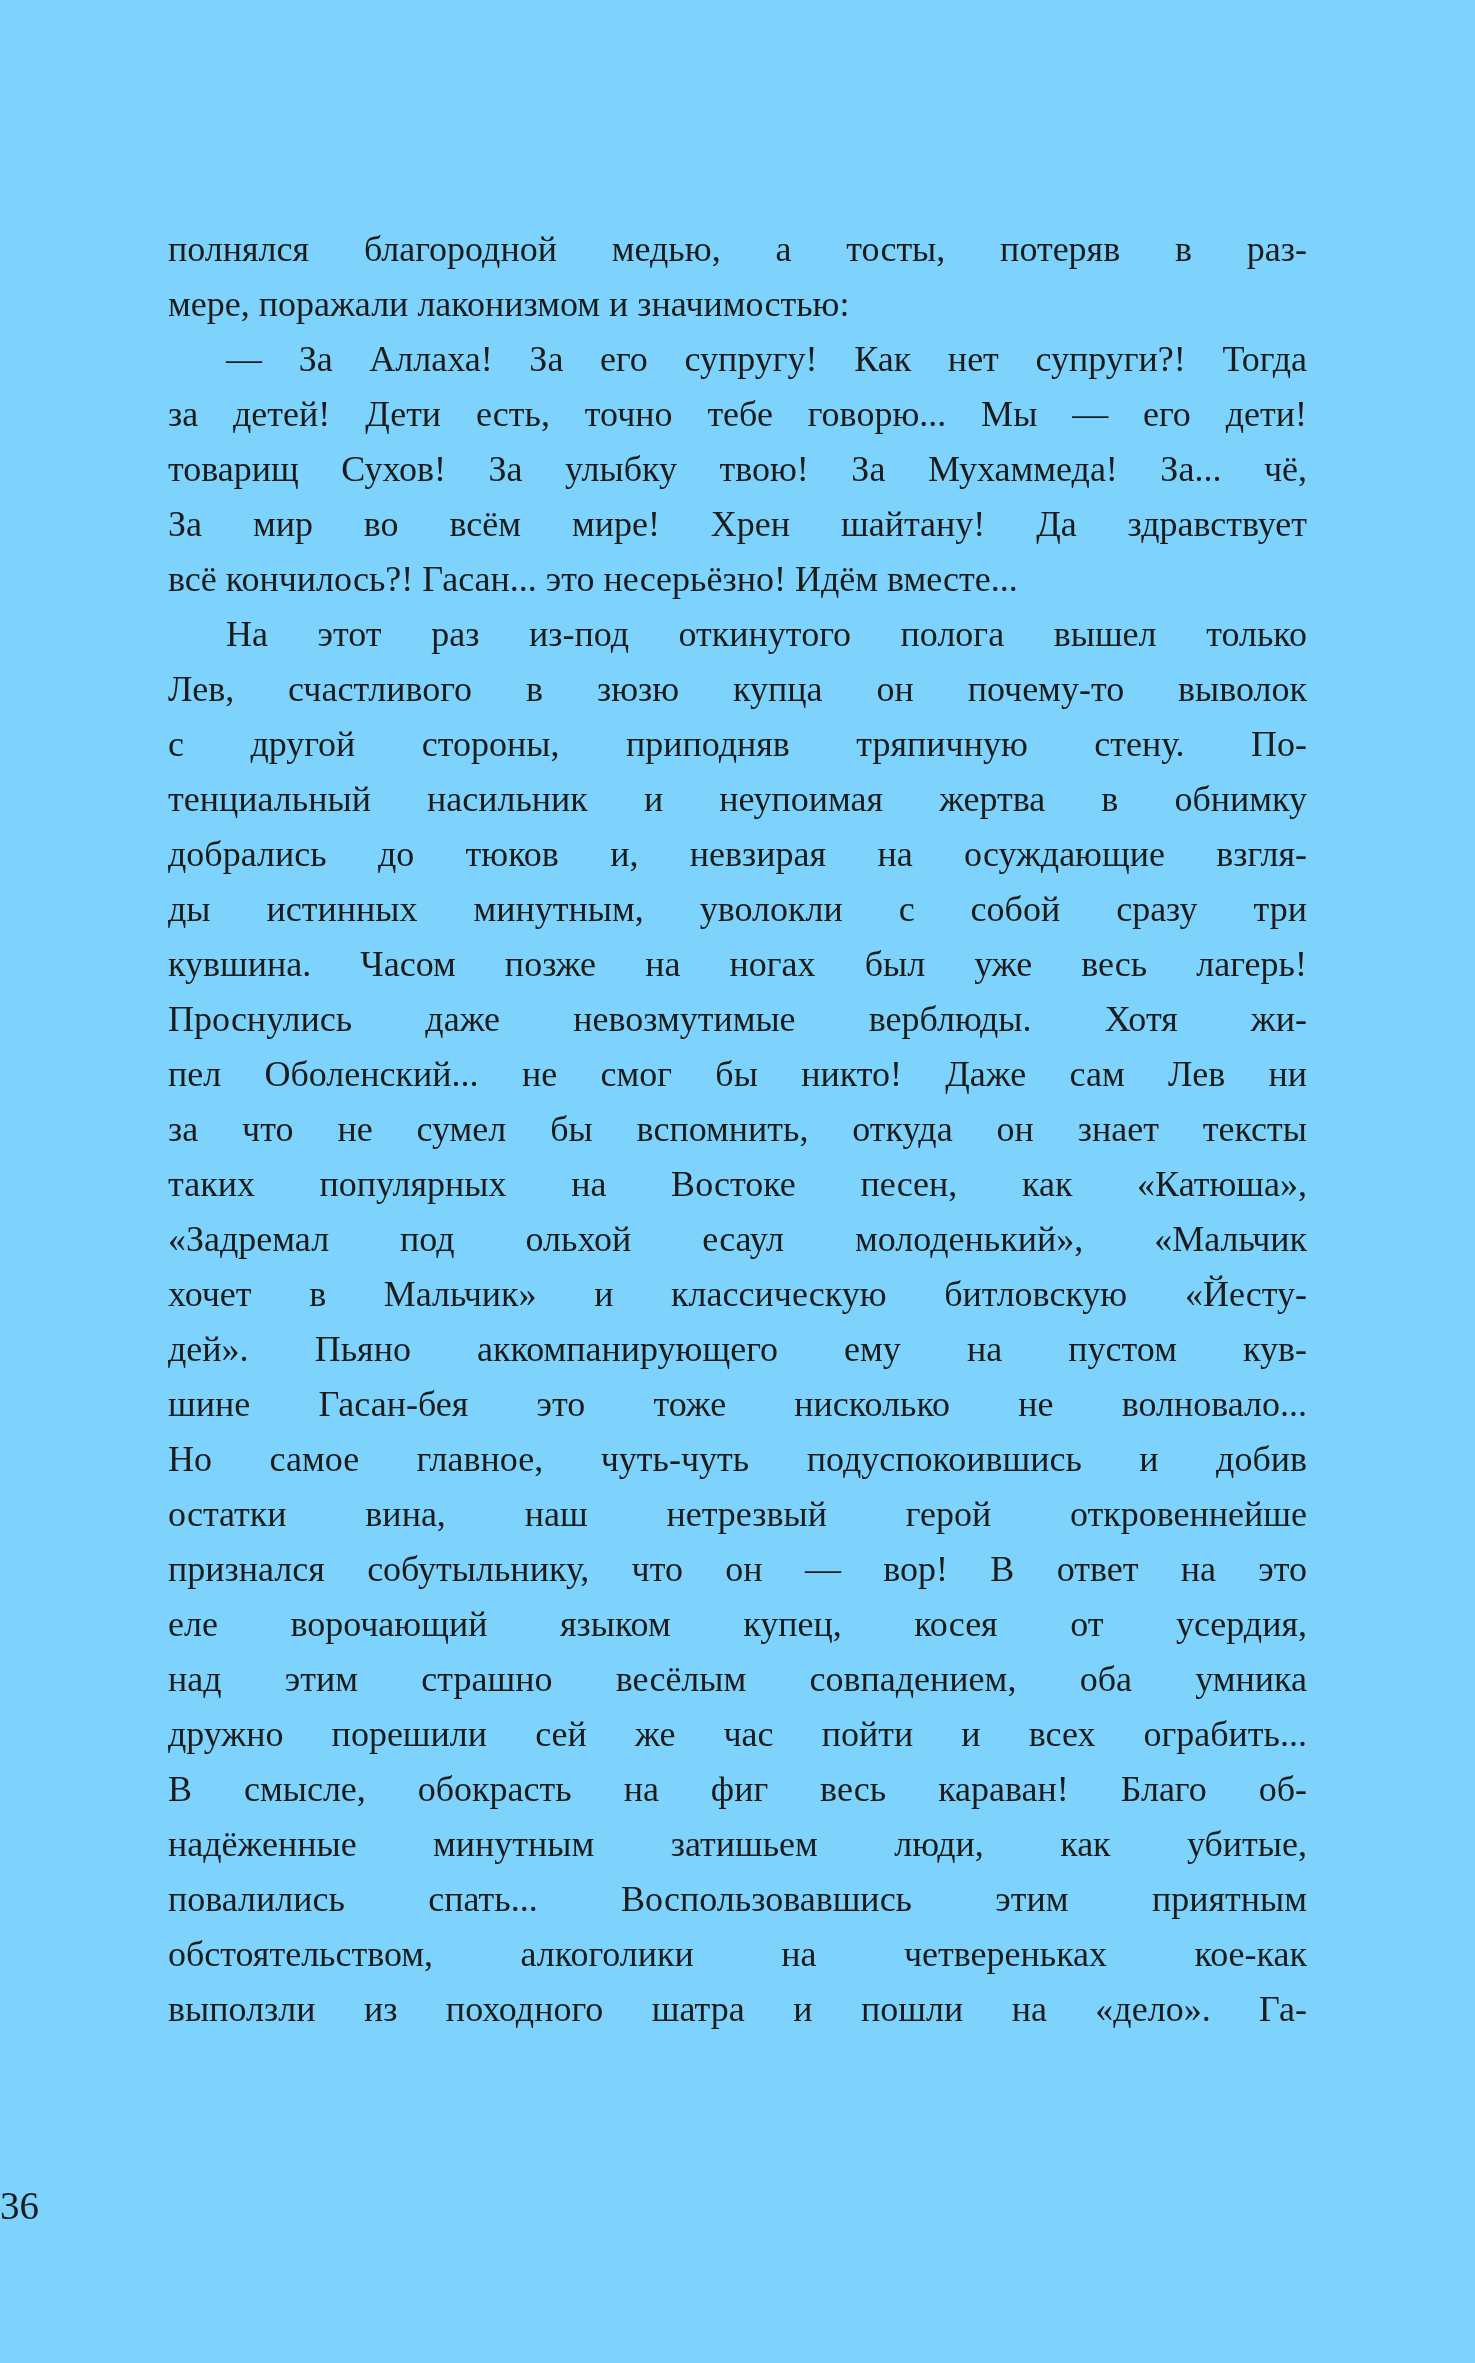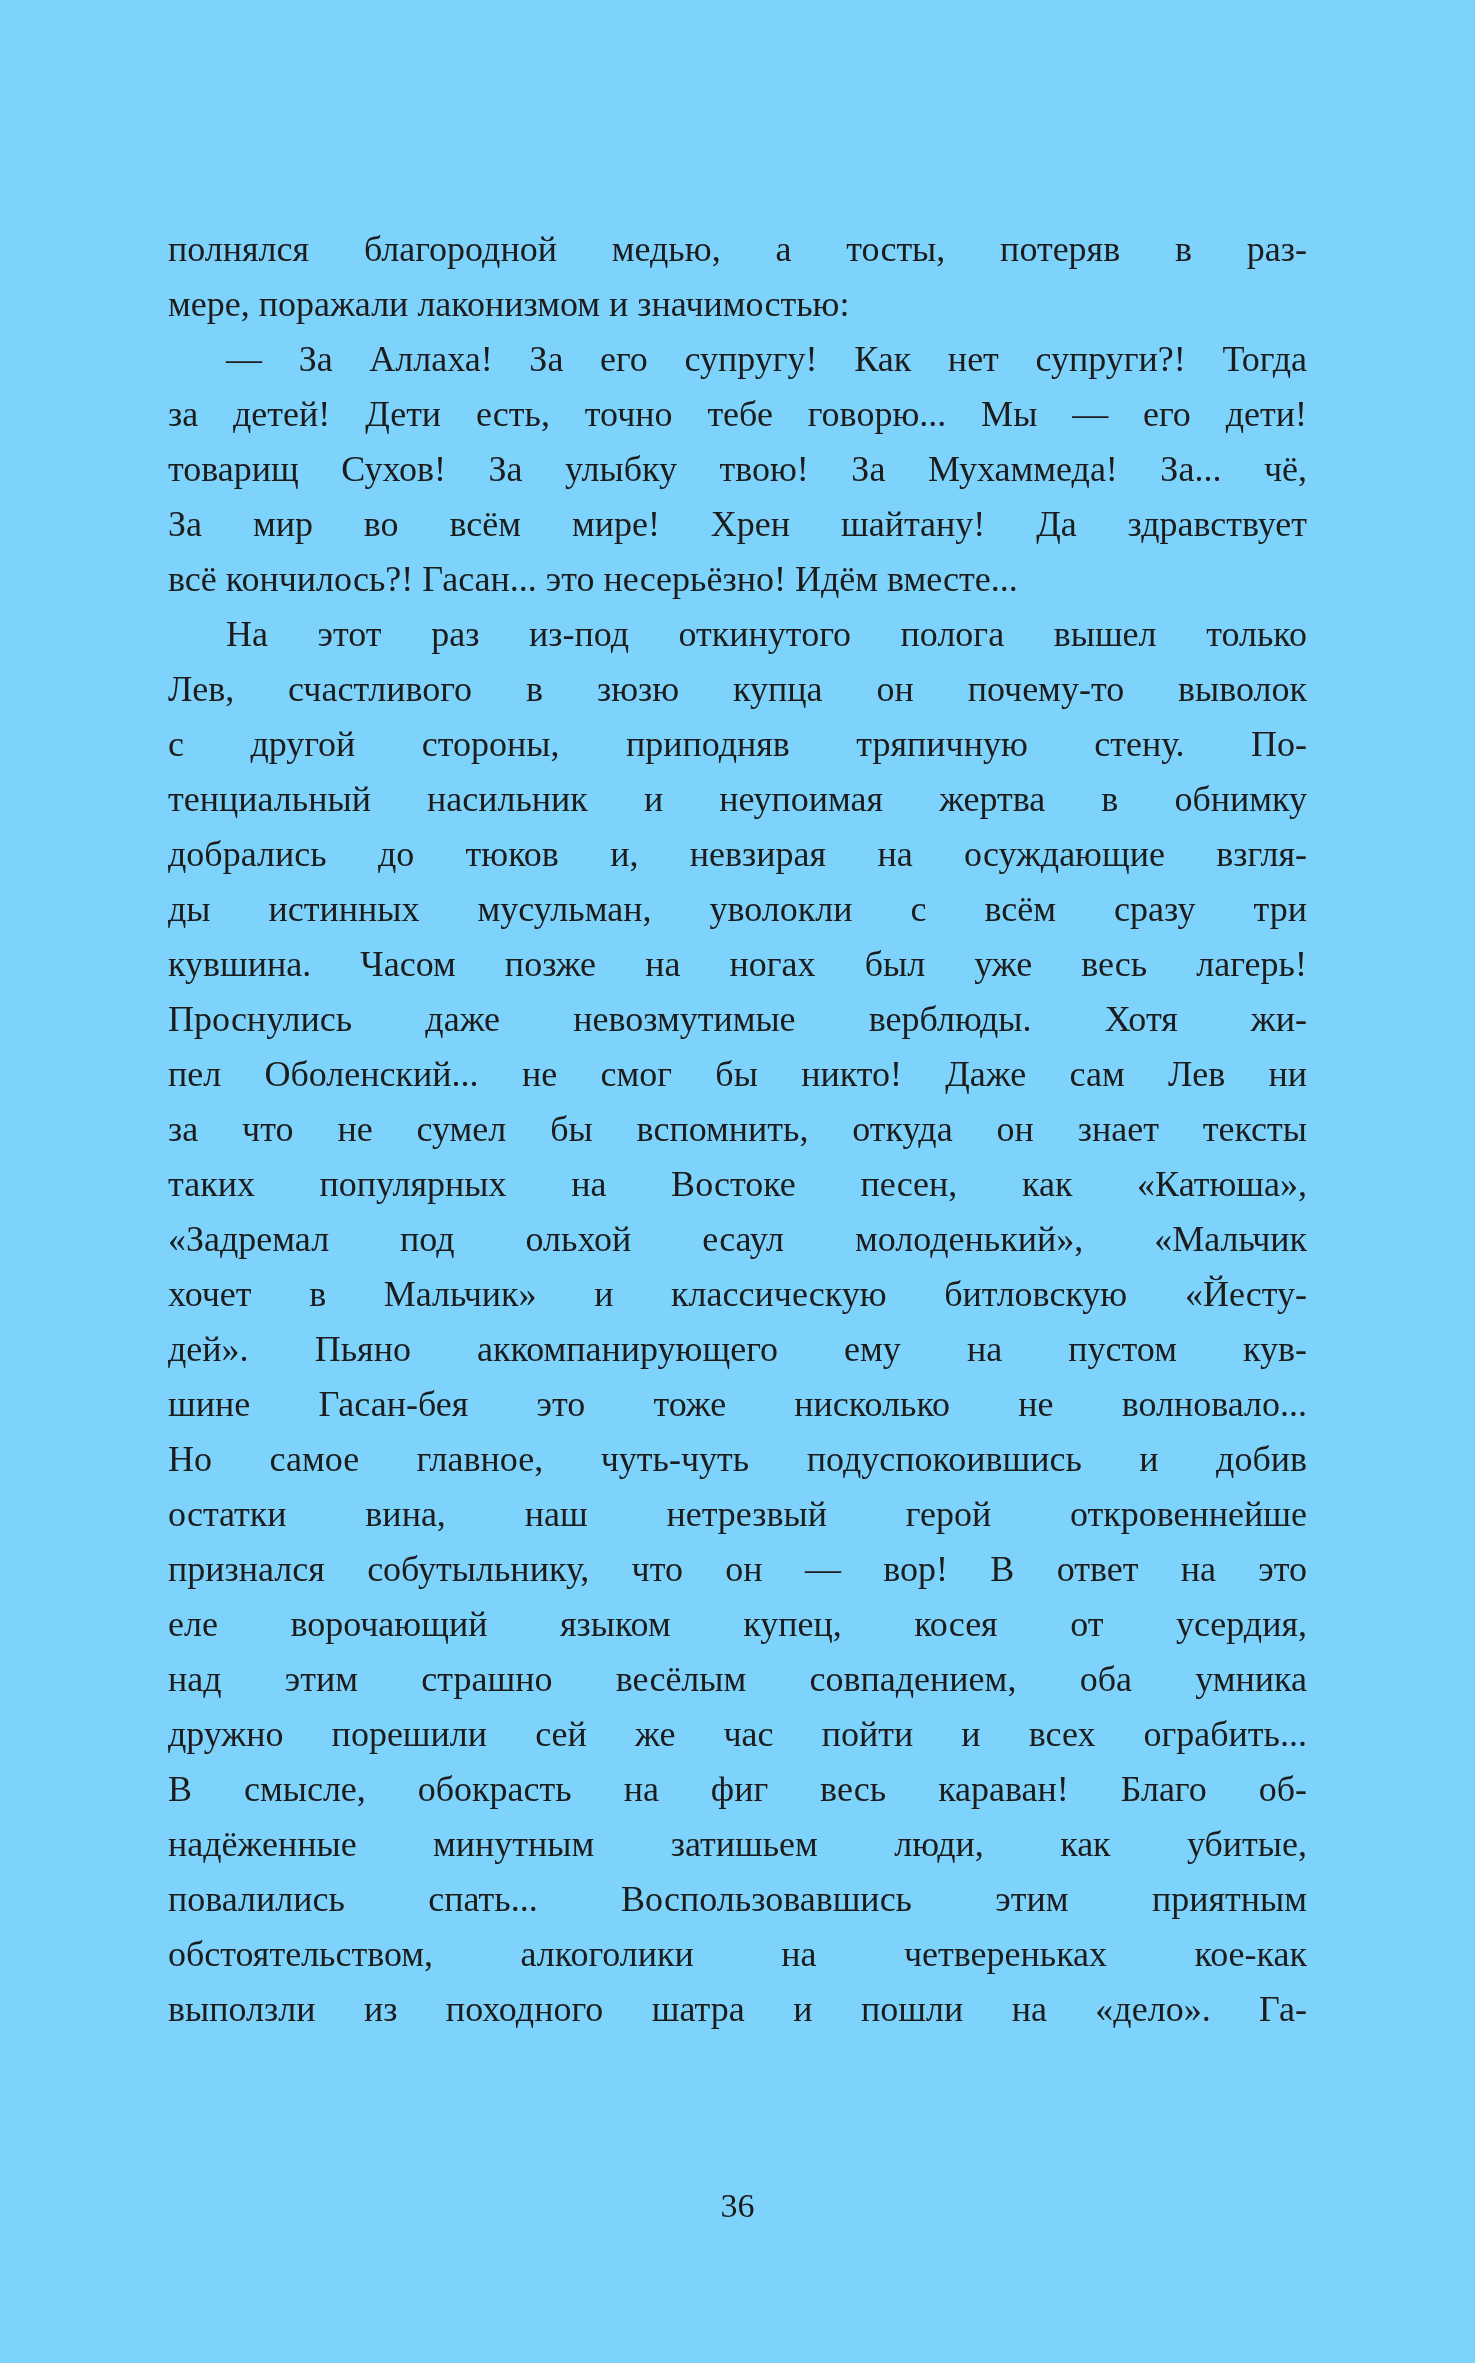--- a/index.html
+++ b/index.html
@@ -39,43 +39,42 @@
     text-align-last: left;
   }
   .line.indent {
     text-indent: 58px;
   }
   .page-number {
     position: absolute;
     top: 2188px;
     left: 0;
     width: 100%;
-    text-align: center;
-    font-size: 34px;
+    font-size: 39px;
     line-height: 36px;
   }
 </style>
 </head>
 <body>
 
 <div class="page">
   <div class="text-block">
     <div class="line">полнялся благородной медью, а тосты, потеряв в раз-</div>
     <div class="line par-end">мере, поражали лаконизмом и значимостью:</div>
     <div class="line indent">— За Аллаха! За его супругу! Как нет супруги?! Тогда</div>
     <div class="line">за детей! Дети есть, точно тебе говорю... Мы — его дети!</div>
     <div class="line">товарищ Сухов! За улыбку твою! За Мухаммеда! За... чё,</div>
     <div class="line">За мир во всём мире! Хрен шайтану! Да здравствует</div>
     <div class="line par-end">всё кончилось?! Гасан... это несерьёзно! Идём вместе...</div>
     <div class="line indent">На этот раз из-под откинутого полога вышел только</div>
     <div class="line">Лев, счастливого в зюзю купца он почему-то выволок</div>
     <div class="line">с другой стороны, приподняв тряпичную стену. По-</div>
     <div class="line">тенциальный насильник и неупоимая жертва в обнимку</div>
     <div class="line">добрались до тюков и, невзирая на осуждающие взгля-</div>
-    <div class="line">ды истинных мусульман, уволокли с всём сразу три</div>
+    <div class="line">ды истинных минутным, уволокли с собой сразу три</div>
     <div class="line">кувшина. Часом позже на ногах был уже весь лагерь!</div>
     <div class="line">Проснулись даже невозмутимые верблюды. Хотя жи-</div>
     <div class="line">пел Оболенский... не смог бы никто! Даже сам Лев ни</div>
     <div class="line">за что не сумел бы вспомнить, откуда он знает тексты</div>
     <div class="line">таких популярных на Востоке песен, как «Катюша»,</div>
     <div class="line">«Задремал под ольхой есаул молоденький», «Мальчик</div>
     <div class="line">хочет в Мальчик» и классическую битловскую «Йесту-</div>
     <div class="line">дей». Пьяно аккомпанирующего ему на пустом кув-</div>
     <div class="line">шине Гасан-бея это тоже нисколько не волновало...</div>
     <div class="line">Но самое главное, чуть-чуть подуспокоившись и добив</div>

